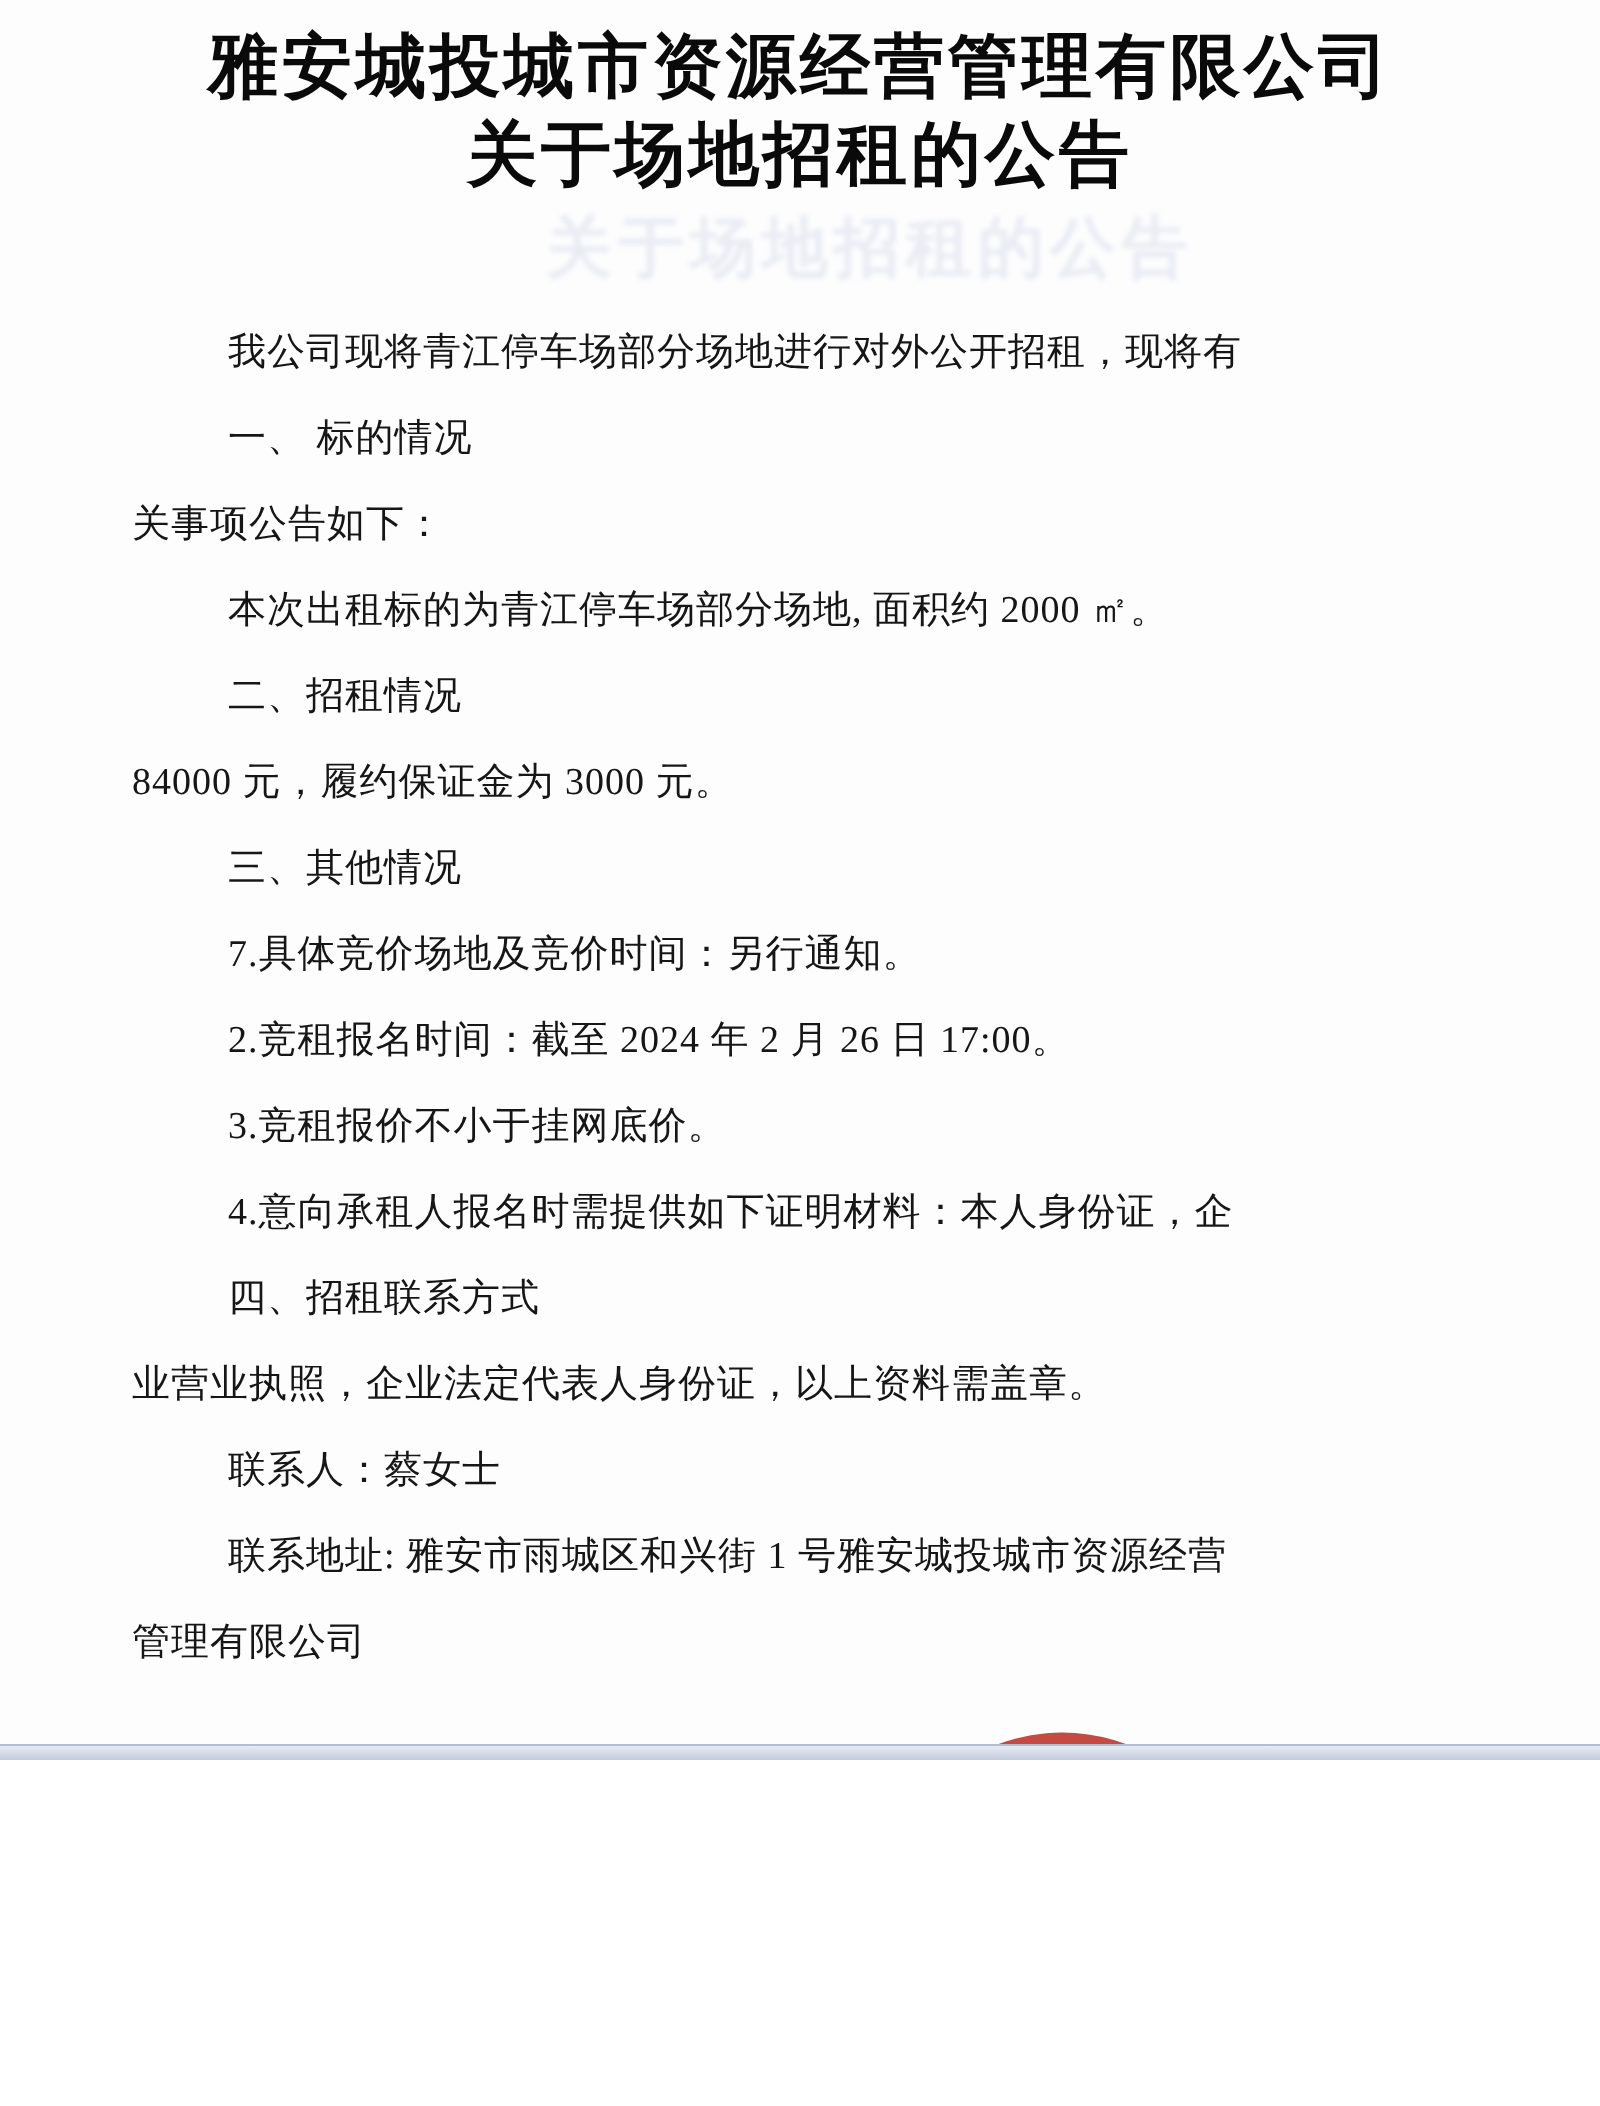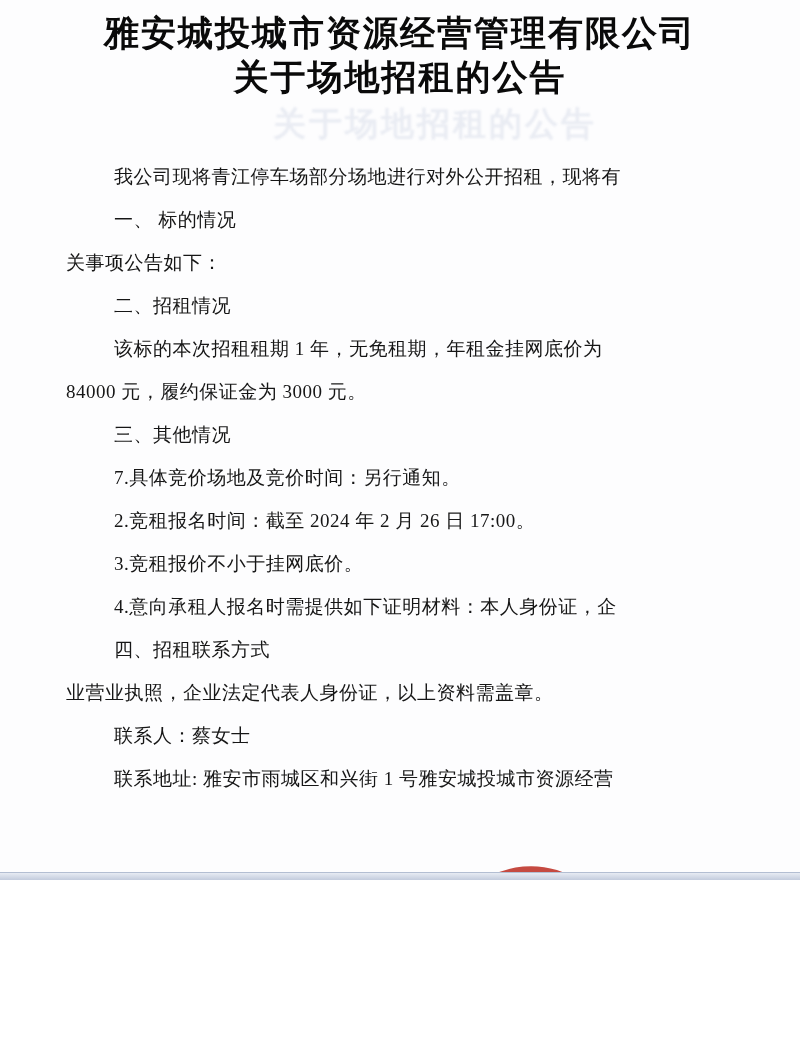--- a/index.html
+++ b/index.html
@@ -102,32 +102,33 @@
     <div>雅安城投城市资源经营管理有限公司</div>
     <div>关于场地招租的公告</div>
   </div>
 
   <div class="ghost-title">关于场地招租的公告</div>
 
   <div class="doc-body">
       <div class="line indent">我公司现将青江停车场部分场地进行对外公开招租，现将有</div>
       <div class="line indent">一、 标的情况</div>
       <div class="line">关事项公告如下：</div>
+      <div class="line indent">本次出租标的为青江停车场部分场地, 面积约 2000 ㎡。</div>
       <div class="line indent">二、招租情况</div>
-      <div class="line indent">该标的本次招租租期 1 年，无免租期，年租金挂网底价为</div>
       <div class="line">84000 元，履约保证金为 3000 元。</div>
       <div class="line indent">三、其他情况</div>
       <div class="line indent">7.具体竞价场地及竞价时间：另行通知。</div>
       <div class="line indent">2.竞租报名时间：截至 2024 年 2 月 26 日 17:00。</div>
       <div class="line indent">3.竞租报价不小于挂网底价。</div>
       <div class="line indent">4.意向承租人报名时需提供如下证明材料：本人身份证，企</div>
       <div class="line indent">四、招租联系方式</div>
       <div class="line">业营业执照，企业法定代表人身份证，以上资料需盖章。</div>
       <div class="line indent">联系人：蔡女士</div>
       <div class="line indent">联系地址: 雅安市雨城区和兴街 1 号雅安城投城市资源经营</div>
+      <div class="line">管理有限公司</div>
     </div>
 
   <div class="signature">雅安城投城市资源经营管理有限公司</div>
   <div class="doc-date">2024 年 2 月 21 日</div>
 
   <svg class="seal" viewBox="0 0 200 200">
     <defs>
       <path id="arcTop" d="M 46.4 145 A 70 70 0 1 1 153.6 145" fill="none"></path>
       <path id="arcBottom" d="M 52 161.5 A 78 78 0 0 0 148 161.5" fill="none"></path>
     </defs>

